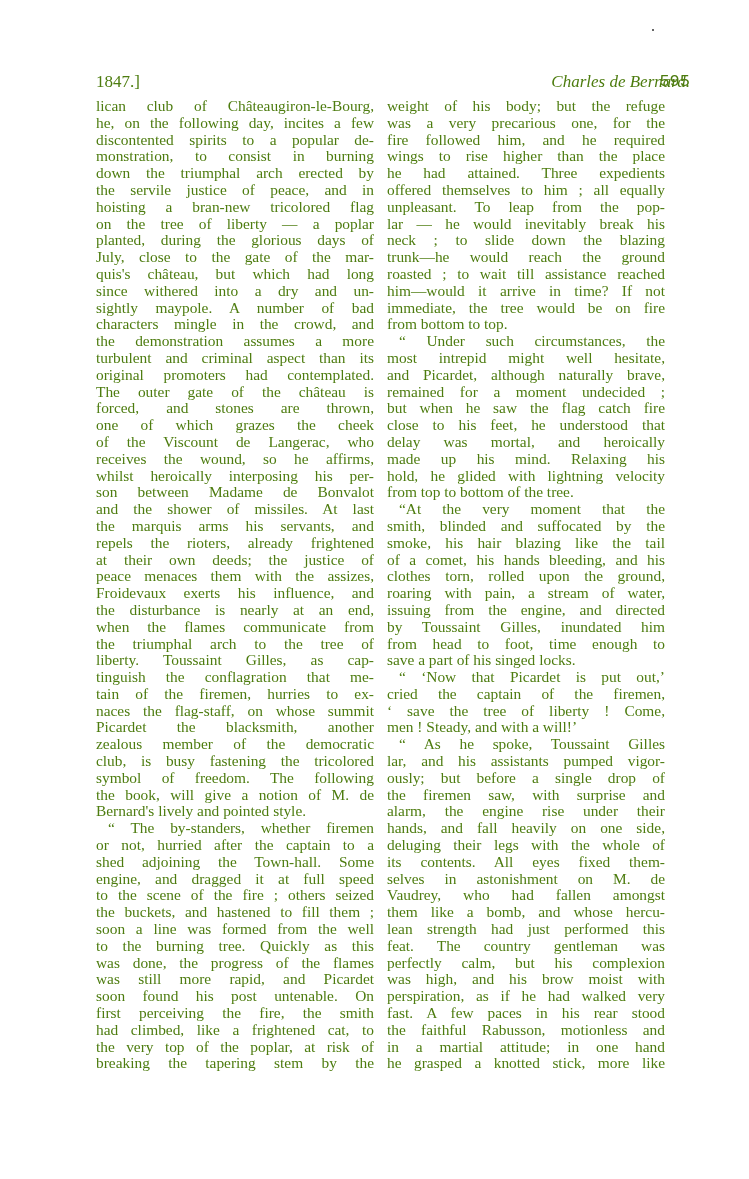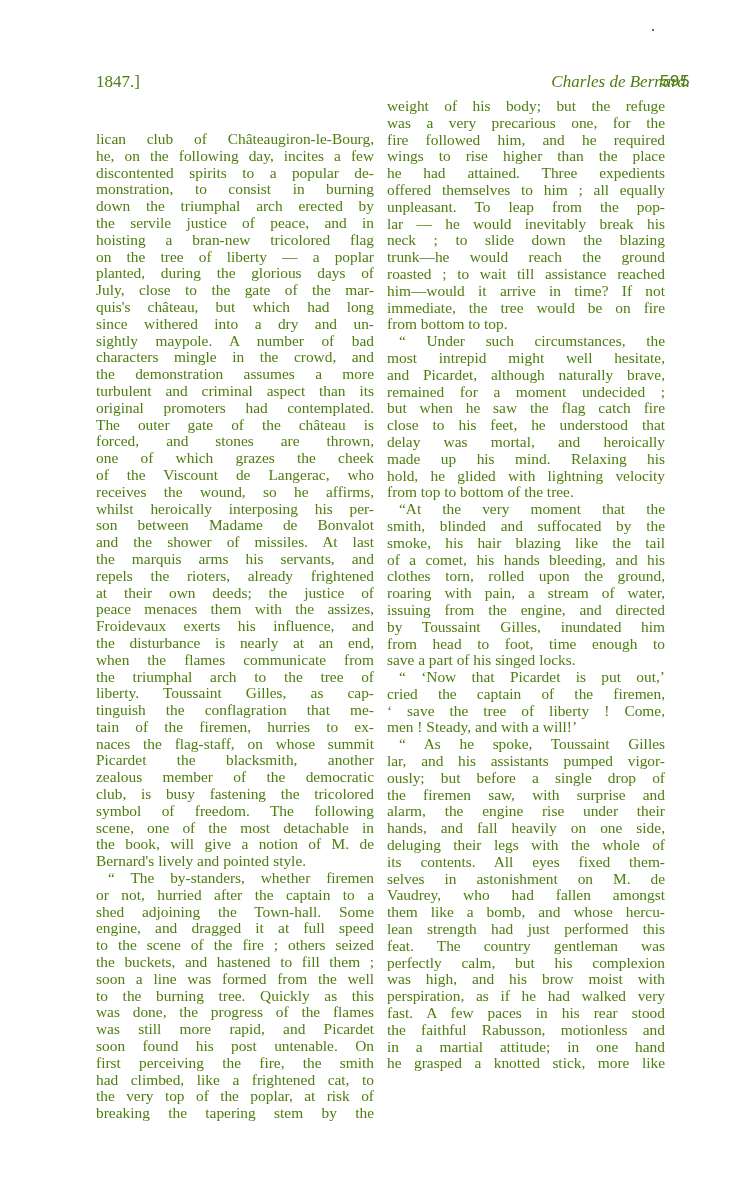--- a/index.html
+++ b/index.html
@@ -15,21 +15,21 @@
       font-size: 17px;
     }
     .header .year { position: absolute; left: 0; top: 0; }
     .header .title { position: absolute; left: 0; right: 0; text-align: right; font-style: italic; top: 0; }
     .header .pageno { position: absolute; right: 0; top: 0; font-family: Liberation Mono, monospace; }
     .col {
       position: absolute; top: 98px; width: 278px;
       font-size: 15.4px; line-height: 16.8px;
       text-align: justify;
     }
-    .col.left { left: 88px; margin-top: 33px; }
+    .col.left { left: 88px; }
     .col.right { left: 379px; font-family: Liberation Serif, serif; }
     .line { display: block; white-space: nowrap; text-align: justify; text-align-last: justify; height: 16.8px; overflow: hidden; }
     .line.last { text-align-last: left; }
     .line.indent { padding-left: 12px; }
   </style>
 </head>
 <body>
 
 <div class="page">
   <div class="speck"></div>
@@ -75,21 +75,20 @@
       <span class="line">when the flames communicate from</span>
       <span class="line">the triumphal arch to the tree of</span>
       <span class="line">liberty. Toussaint Gilles, as cap-</span>
       <span class="line">tinguish the conflagration that me-</span>
       <span class="line">tain of the firemen, hurries to ex-</span>
       <span class="line">naces the flag-staff, on whose summit</span>
       <span class="line">Picardet the blacksmith, another</span>
       <span class="line">zealous member of the democratic</span>
       <span class="line">club, is busy fastening the tricolored</span>
       <span class="line">symbol of freedom. The following</span>
-      <span class="line">scene, one of the most detachable in</span>
       <span class="line">the book, will give a notion of M. de</span>
       <span class="line last">Bernard's lively and pointed style.</span>
       <span class="line indent">“ The by-standers, whether firemen</span>
       <span class="line">or not, hurried after the captain to a</span>
       <span class="line">shed adjoining the Town-hall. Some</span>
       <span class="line">engine, and dragged it at full speed</span>
       <span class="line">to the scene of the fire ; others seized</span>
       <span class="line">the buckets, and hastened to fill them ;</span>
       <span class="line">soon a line was formed from the well</span>
       <span class="line">to the burning tree. Quickly as this</span>

